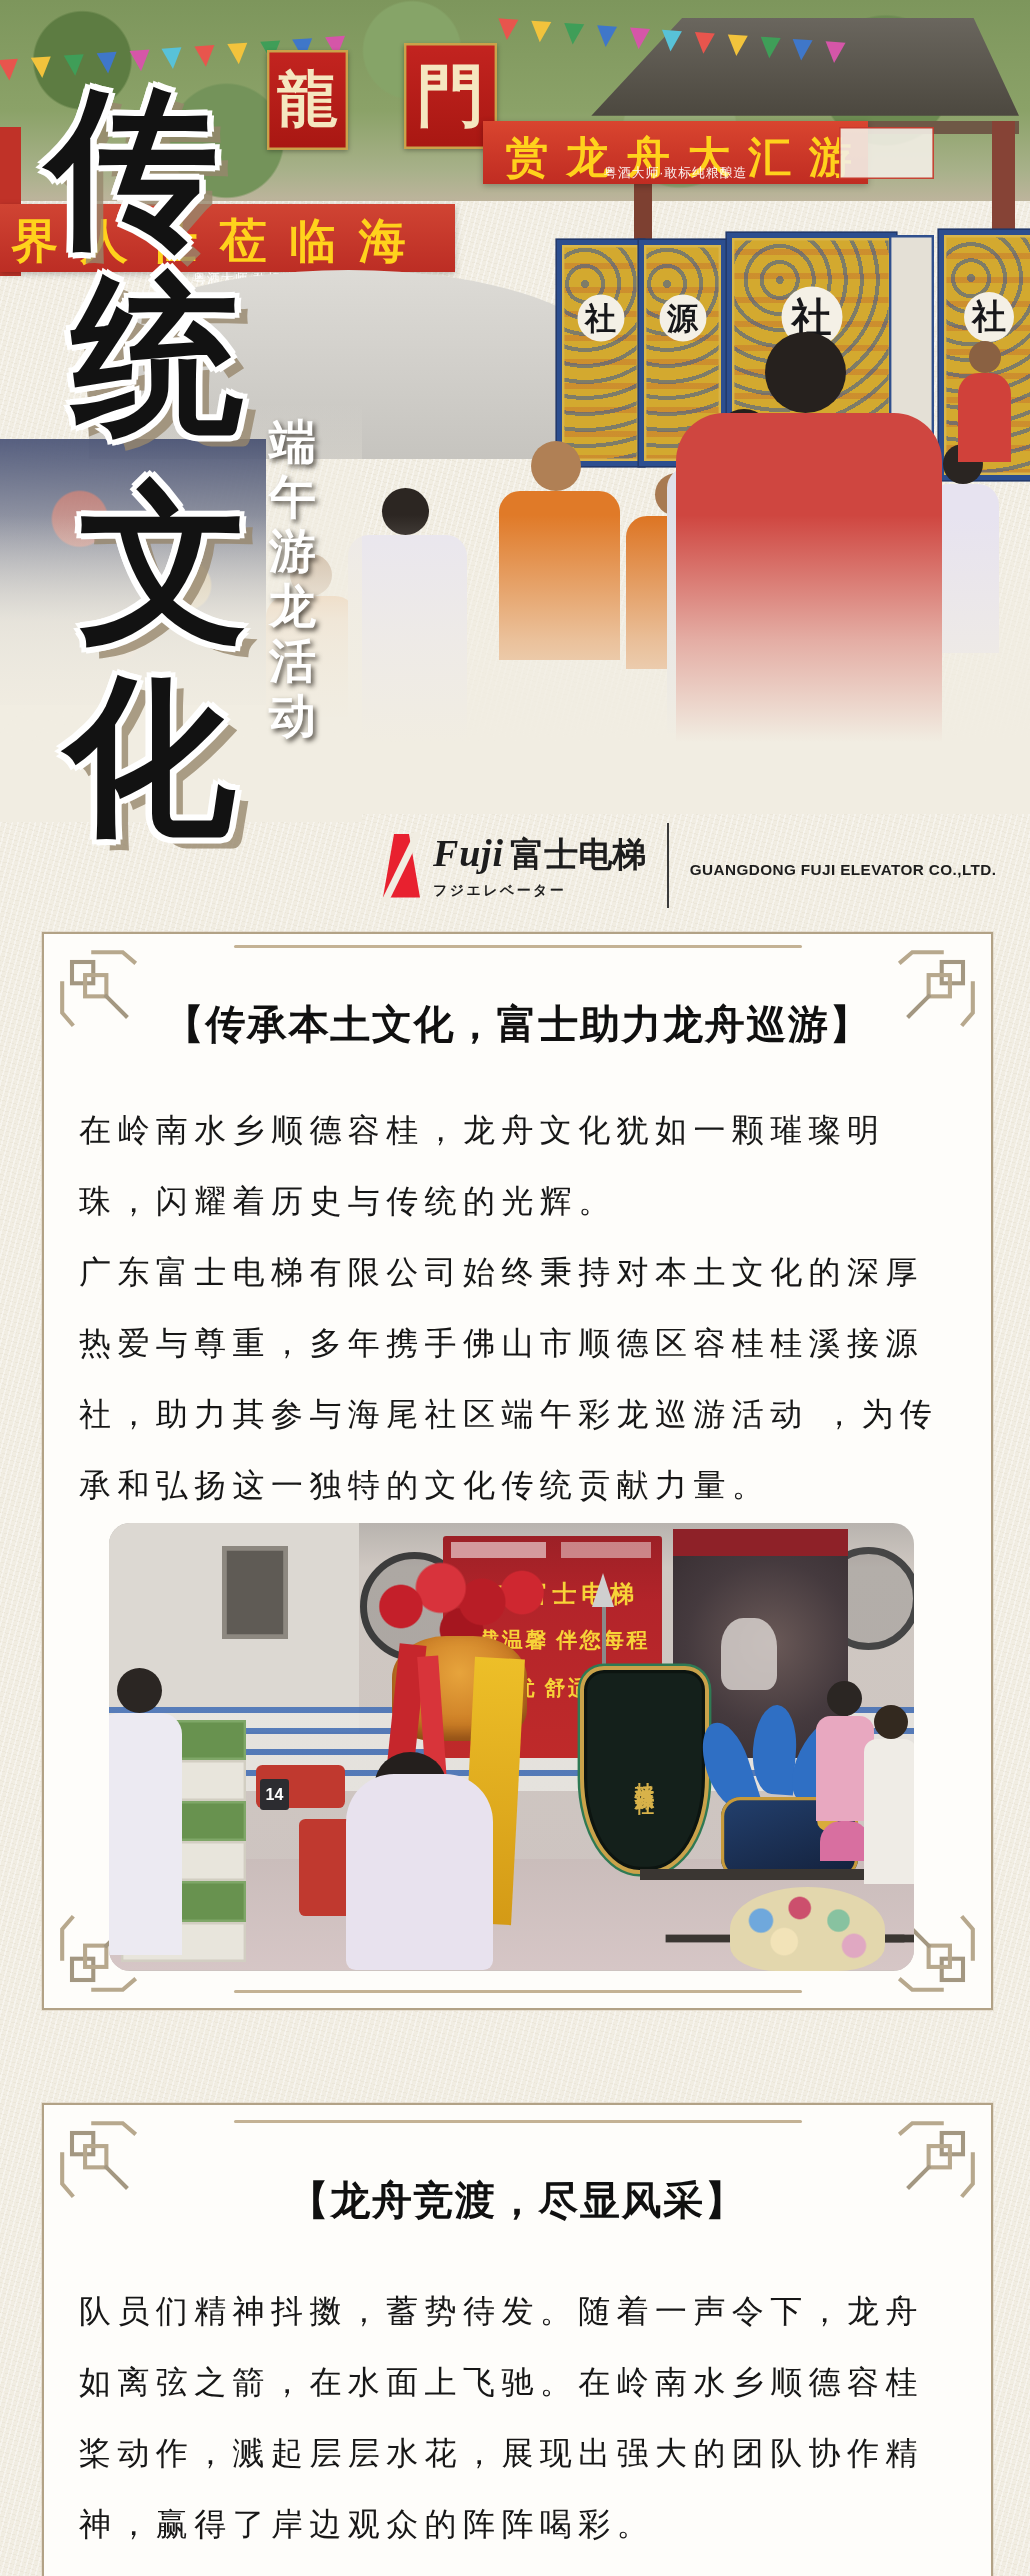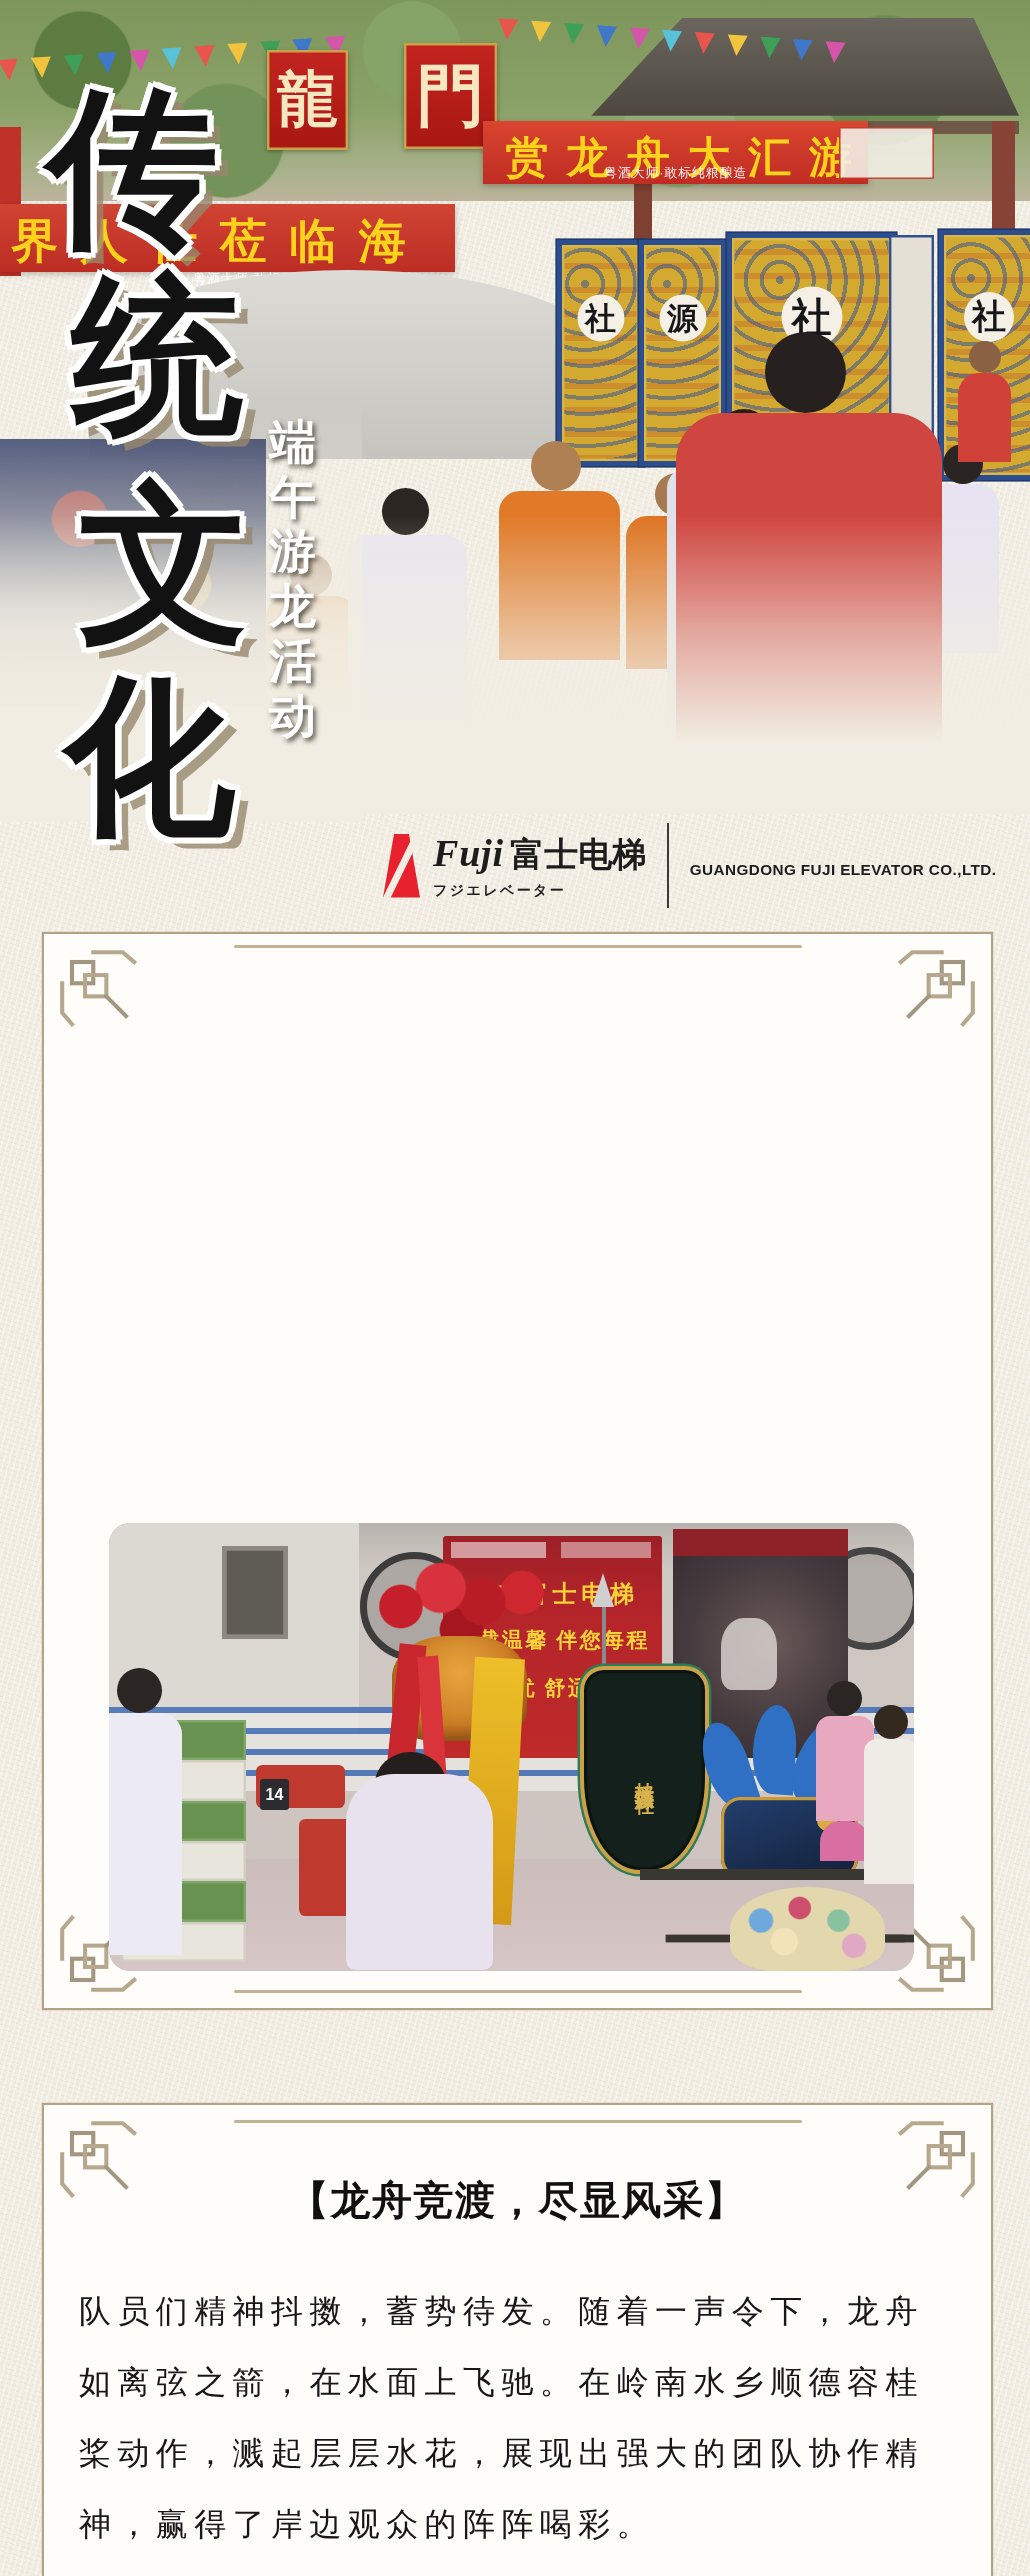--- a/index.html
+++ b/index.html
@@ -373,20 +373,29 @@
     <svg class="corner br" viewBox="0 0 110 110">
       <g fill="none" stroke-linecap="square">
         <rect x="22" y="22" width="26" height="26" stroke="#a39781" stroke-width="5"></rect>
         <rect x="38" y="38" width="26" height="26" stroke="#b7a88d" stroke-width="5"></rect>
         <path d="M48 10 H84 L98 22" stroke="#b7a88d" stroke-width="5"></path>
         <path d="M10 48 V84 L22 98" stroke="#b7a88d" stroke-width="5"></path>
         <path d="M64 64 L88 88" stroke="#a39781" stroke-width="5"></path>
       </g>
     </svg>
     <div class="deco-line" style="top:11.3px;"></div>
+    <h2>【传承本土文化，富士助力龙舟巡游】</h2>
+    <div class="body-lines">
+      <div class="bline">在岭南水乡顺德容桂，龙舟文化犹如一颗璀璨明</div>
+      <div class="bline">珠，闪耀着历史与传统的光辉。</div>
+      <div class="bline">广东富士电梯有限公司始终秉持对本土文化的深厚</div>
+      <div class="bline">热爱与尊重，多年携手佛山市顺德区容桂桂溪接源</div>
+      <div class="bline">社，助力其参与海尾社区端午彩龙巡游活动 ，为传</div>
+      <div class="bline">承和弘扬这一独特的文化传统贡献力量。</div>
+    </div>
 
     <div class="photo1">
       <div class="abs ph-wall"></div>
       <div class="abs ph-window"></div>
       <div class="abs ph-fan"></div>
       <div class="abs ph-fan2"></div>
       <div class="abs ph-fence"></div>
       <div class="abs ph-ground"></div>
 
       <div class="abs ph-banner">

